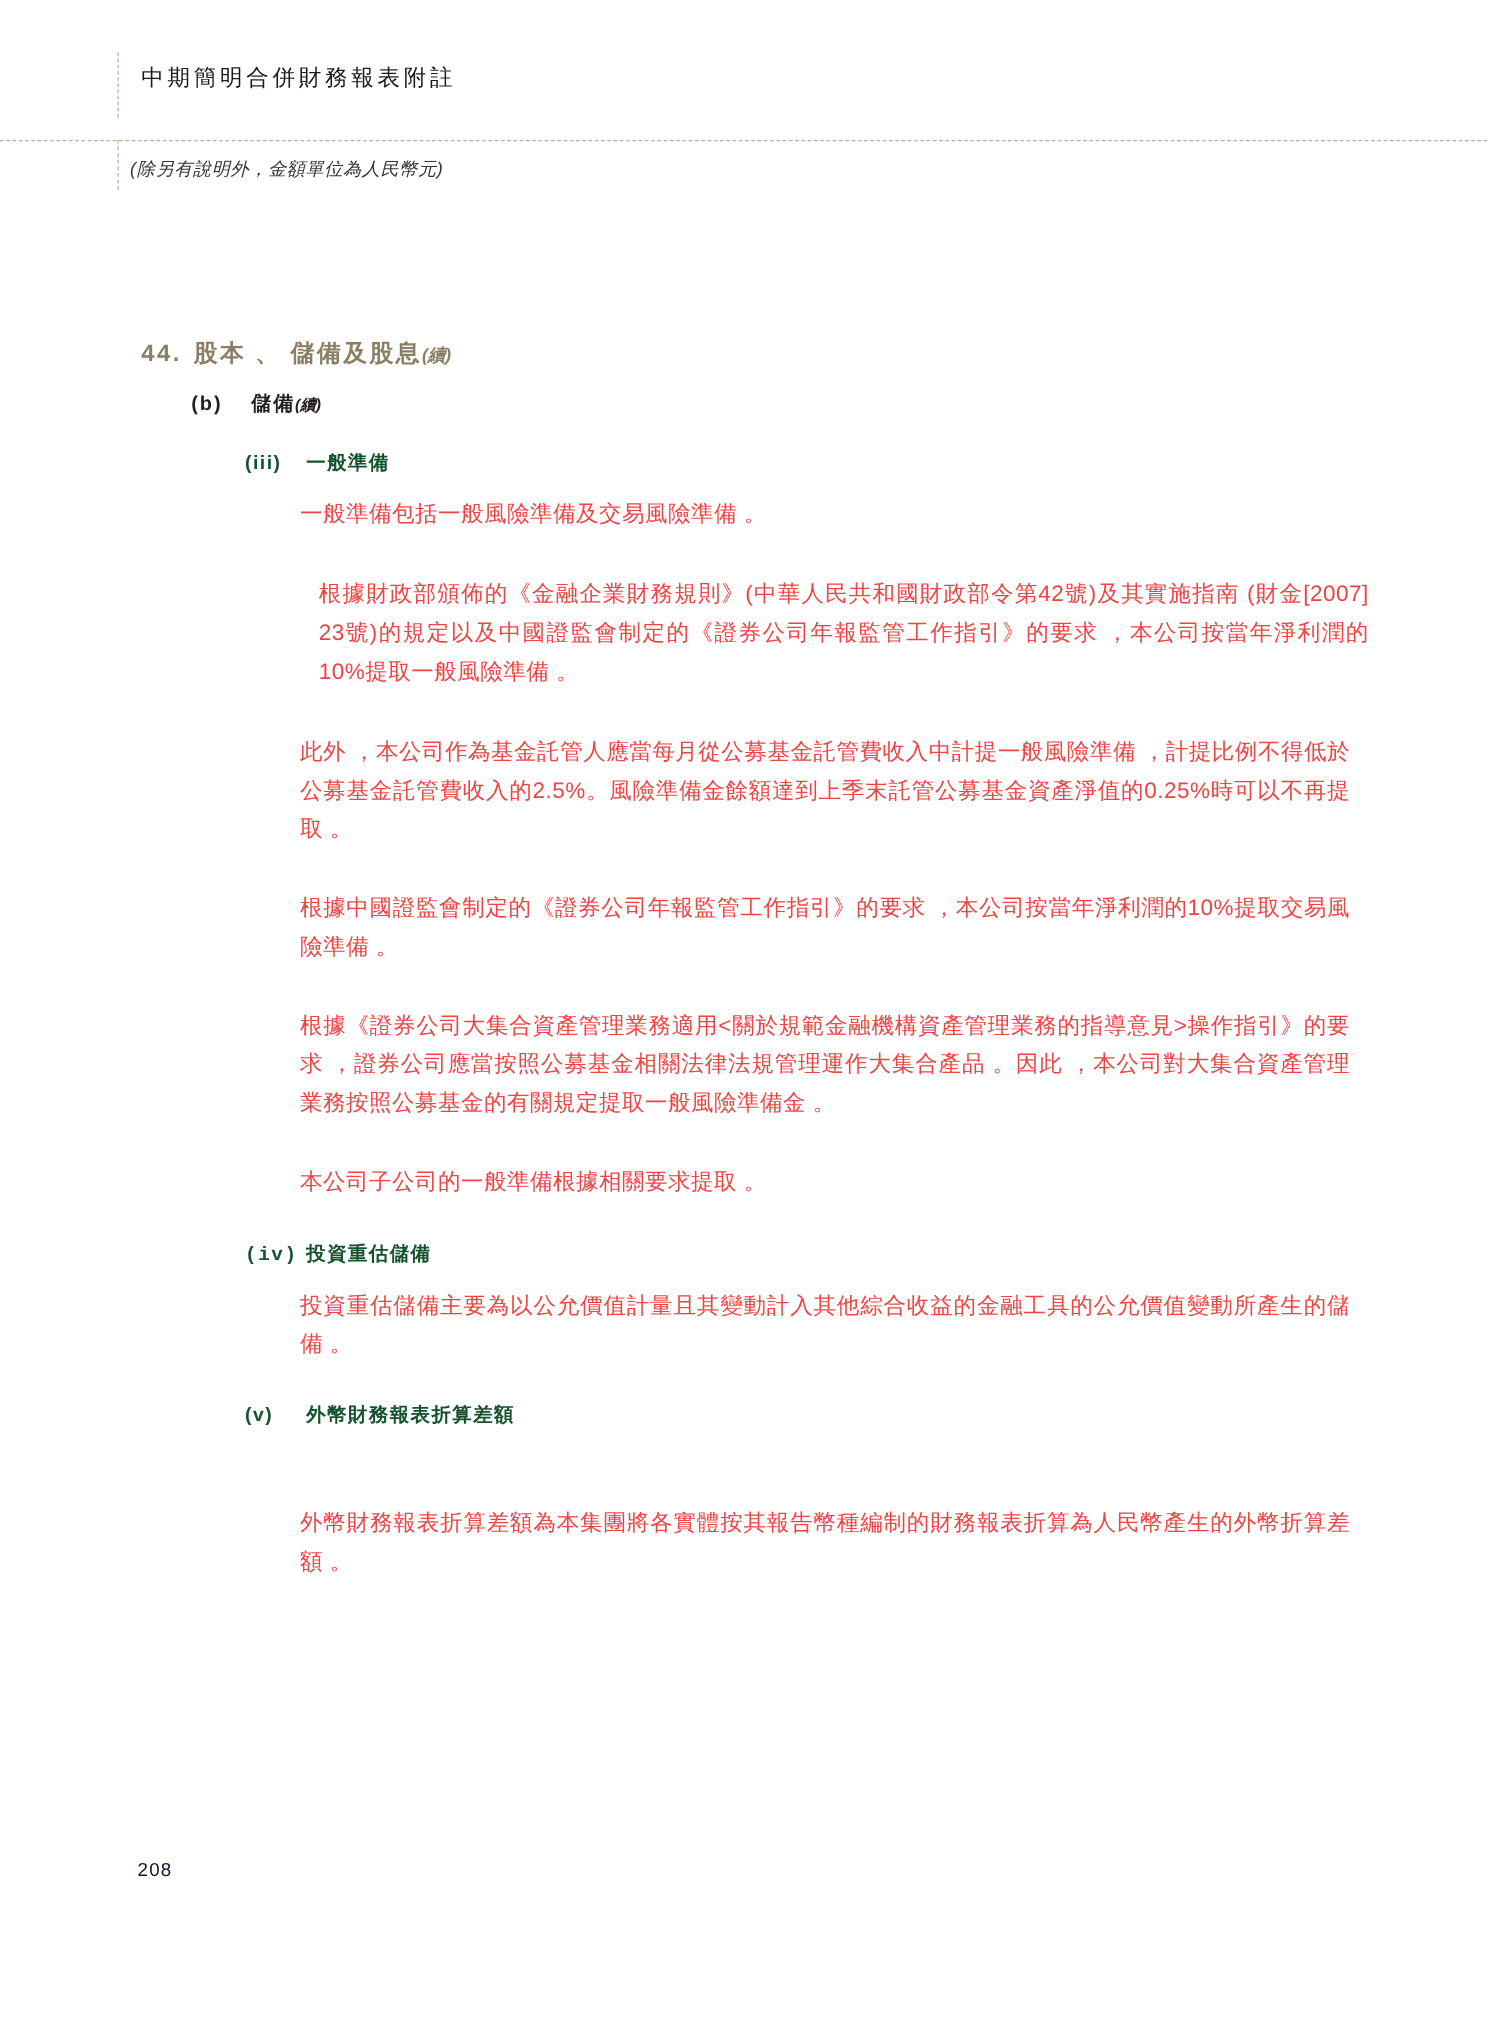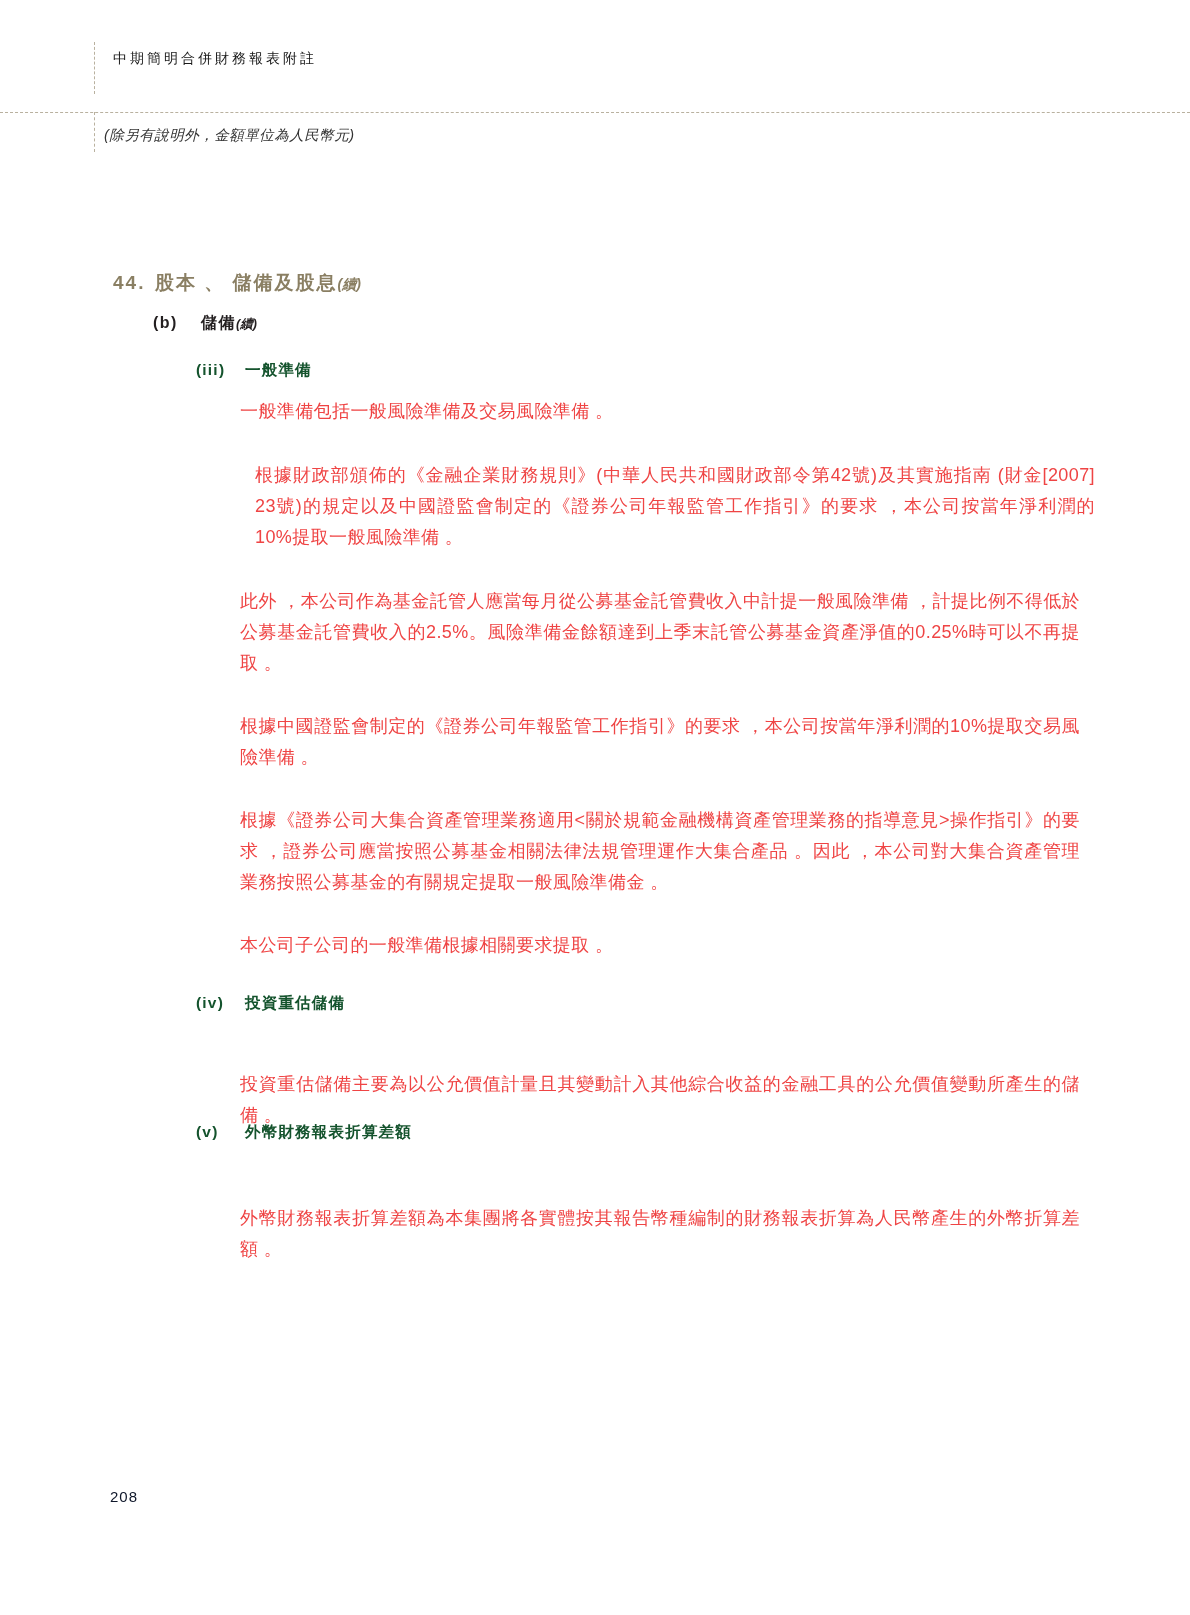--- a/index.html
+++ b/index.html
@@ -55,21 +55,21 @@
     top: 112px;
     width: 1190px;
     height: 0;
     border-top: 1px dashed #b9b19f;
   }
 
   .header-title {
     position: absolute;
     left: 113px;
     top: 50px;
-    font-size: 14px;
+    font-size: 18px;
     letter-spacing: 3px;
     color: #1a1a1a;
     font-family: "DejaVu Serif", serif;
     white-space: nowrap;
   }
 
   .header-sub {
     position: absolute;
     left: 104px;
     top: 126px;
@@ -190,24 +190,24 @@
       <span class="marker">(iii)</span><span>一般準備</span>
     </div>
 
     <div class="para" style="top:396px;">一般準備包括一般風險準備及交易風險準備 。</div>
     <div class="para" style="top:460px;margin-left:15px;">根據財政部頒佈的《金融企業財務規則》(中華人民共和國財政部令第42號)及其實施指南 (財金[2007] 23號)的規定以及中國證監會制定的《證券公司年報監管工作指引》的要求 ，本公司按當年淨利潤的10%提取一般風險準備 。</div>
     <div class="para" style="top:586px;">此外 ，本公司作為基金託管人應當每月從公募基金託管費收入中計提一般風險準備 ，計提比例不得低於公募基金託管費收入的2.5%。風險準備金餘額達到上季末託管公募基金資產淨值的0.25%時可以不再提取 。</div>
     <div class="para" style="top:711px;">根據中國證監會制定的《證券公司年報監管工作指引》的要求 ，本公司按當年淨利潤的10%提取交易風險準備 。</div>
     <div class="para" style="top:805px;">根據《證券公司大集合資產管理業務適用&lt;關於規範金融機構資產管理業務的指導意見&gt;操作指引》的要求 ，證券公司應當按照公募基金相關法律法規管理運作大集合產品 。因此 ，本公司對大集合資產管理業務按照公募基金的有關規定提取一般風險準備金 。</div>
     <div class="para" style="top:930px;">本公司子公司的一般準備根據相關要求提取 。</div>
 
-    <div class="sub-head" style="top:993px;">
+    <div class="sub-head" style="top:993px;font-family:Liberation Mono, monospace;">
       <span class="marker">(iv)</span><span>投資重估儲備</span>
     </div>
-    <div class="para" style="top:1029px;margin-top:40px;">投資重估儲備主要為以公允價值計量且其變動計入其他綜合收益的金融工具的公允價值變動所產生的儲備 。</div>
+    <div class="para" style="top:1029px;">投資重估儲備主要為以公允價值計量且其變動計入其他綜合收益的金融工具的公允價值變動所產生的儲備 。</div>
 
     <div class="sub-head" style="top:1122px;">
       <span class="marker">(v)</span><span>外幣財務報表折算差額</span>
     </div>
     <div class="para" style="top:1159px;margin-top:44px;">外幣財務報表折算差額為本集團將各實體按其報告幣種編制的財務報表折算為人民幣產生的外幣折算差額 。</div>
 
   </div>
 
   <div class="page-number">208</div>
 

